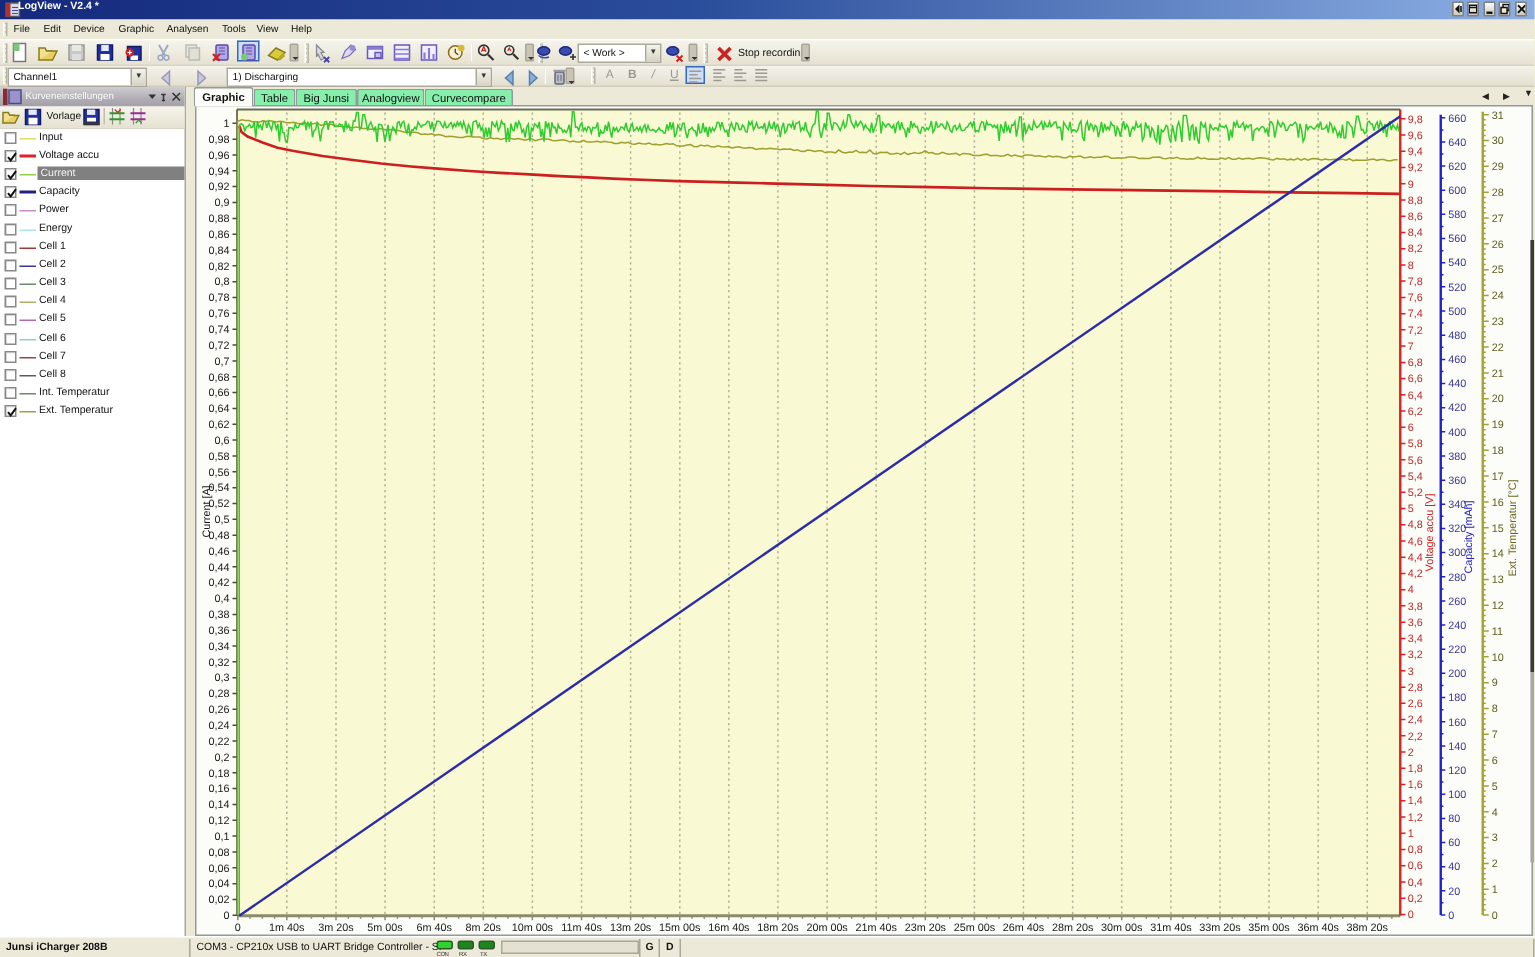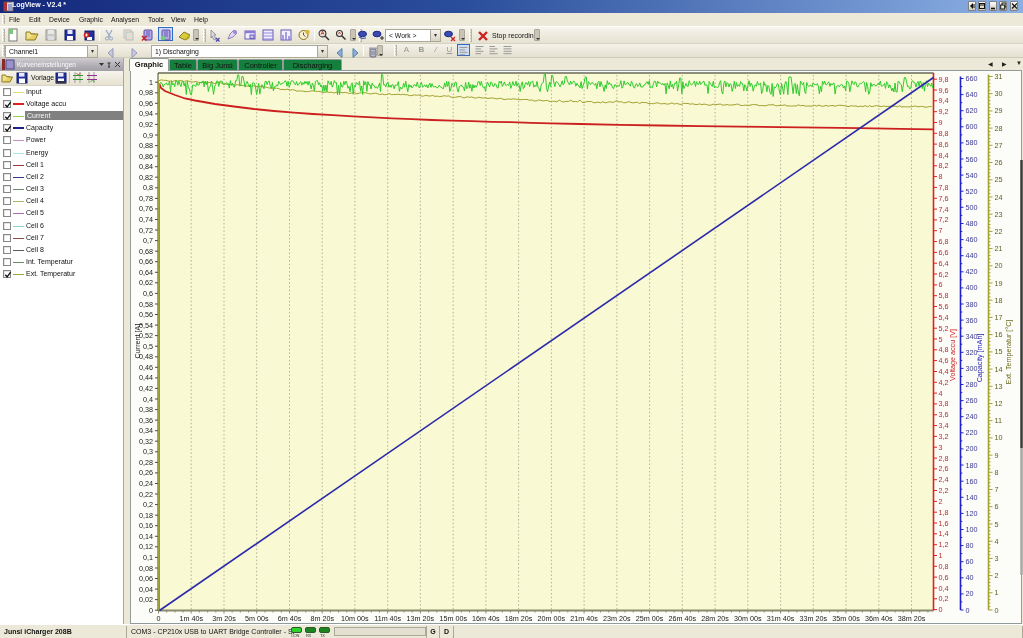--- a/index.html
+++ b/index.html
@@ -24,21 +24,21 @@
 #pcap .ti {padding-left:17px;display:block;overflow:hidden;white-space:nowrap}
 #pcap .bs {position:absolute;right:1px;top:2px}
 #ptb {position:absolute;left:0;top:13px;width:123px;height:15px;background:linear-gradient(180deg,#f6f4ec,#e6e2d2);border-bottom:1px solid #d8d4c8;font-size:6.8px;color:#111}
 .row {position:absolute;left:0;width:123px;height:12px;font-size:7px;color:#111}
 .cb {position:absolute;left:3px;top:1px;width:8px;height:8px;background:#fff;border:1px solid #888;box-shadow:inset 0.5px 0.5px 0 #ccc}
 .ln {position:absolute;left:13px;width:11px}
 .tx {position:absolute;left:26px;top:1px}
 .seltx {position:absolute;left:25px;top:0px;background:#808080;color:#f4f4f4;padding:1px 0 1px 2px;width:98px;white-space:nowrap}
 #tabarea {position:absolute;left:125px;top:58px;width:898px;height:566px;background:#ece9d8}
 #page {position:absolute;left:5px;top:12px;width:892px;height:554px;background:#fcfcf8;border:1px solid #919b9c}
-.tab {position:absolute;top:1px;height:16px;background:#15803d;border:1px solid #919b9c;border-bottom:none;border-radius:2px 2px 0 0;font-size:7.5px;text-align:center;color:#111;line-height:12px}
+.tab {position:absolute;top:1px;height:16px;background:#86efac;border:1px solid #919b9c;border-bottom:none;border-radius:2px 2px 0 0;font-size:7.5px;text-align:center;color:#111;line-height:12px}
 .tab.act {background:#fcfcf8;font-weight:bold;height:13px;top:0px;z-index:5}
 .navarr {position:absolute;top:2px;font-size:6px;color:#222}
 #status {position:absolute;left:0;top:624px;width:1023px;height:14px;background:#ece9d8;border-top:1px solid #fff;font-size:7px;color:#111}
 .spanel {position:absolute;top:1px;height:12px;border-right:1px solid #aca899;white-space:nowrap;overflow:hidden}
 .spanel span, .spanel b {display:inline-block;margin-top:2px}
 .led {position:absolute;top:2px;width:11px;height:6px;border-radius:2px;border:1px solid #2a5a2a}
 .ledtx {position:absolute;top:8px;font-size:4px;color:#333;letter-spacing:-0.3px}
 svg text {font-family:"Liberation Sans",sans-serif}
 </style></head><body>
 <div id="title">
@@ -371,22 +371,22 @@
           <path d="M1.5 4.2l2 2.5 4-5.5" stroke="#111" stroke-width="1.5" fill="none"></path>
         </svg></span>
       <span class="ln" style="background:#9aa83a;height:1px;top:5px"></span>
       <span class="tx">Ext. Temperatur</span>
     </div>
 </div>
 <div id="tabarea">
  <div class="tab act" style="left:4px;width:40px">Graphic</div>
  <div class="tab" style="left:44px;width:28px">Table</div>
  <div class="tab" style="left:72px;width:41px">Big Junsi</div>
- <div class="tab" style="left:113px;width:45px">Controller</div>
- <div class="tab" style="left:158px;width:59px">Discharging</div>
+ <div class="tab" style="left:113px;width:45px">Analogview</div>
+ <div class="tab" style="left:158px;width:59px">Curvecompare</div>
  <span class="navarr" style="left:863px">◀</span>
  <span class="navarr" style="left:877px">▶</span>
  <span class="navarr" style="left:891px">▼</span>
  <div id="page"></div>
 </div>
 <svg id="chart" style="position:absolute;left:125px;top:58px;z-index:10" width="898" height="566">
 <rect x="33.0" y="15.0" width="776" height="538" fill="#f9f9d3"></rect>
 <path d="M66.2 17.0V551.5 M99.0 17.0V551.5 M131.7 17.0V551.5 M164.5 17.0V551.5 M197.2 17.0V551.5 M229.9 17.0V551.5 M262.7 17.0V551.5 M295.4 17.0V551.5 M328.2 17.0V551.5 M360.9 17.0V551.5 M393.6 17.0V551.5 M426.4 17.0V551.5 M459.1 17.0V551.5 M491.9 17.0V551.5 M524.6 17.0V551.5 M557.3 17.0V551.5 M590.1 17.0V551.5 M622.8 17.0V551.5 M655.6 17.0V551.5 M688.3 17.0V551.5 M721.0 17.0V551.5 M753.8 17.0V551.5 M786.5 17.0V551.5" stroke="#b2b297" stroke-width="1" stroke-dasharray="1.5 2.2" fill="none"></path>
 <path d="M33.0 15.0H808.5" stroke="#6a6a5a" stroke-width="1.4" fill="none"></path>
 <path d="M33.0 552.5H808.5" stroke="#8b8b6d" stroke-width="2" fill="none"></path>

